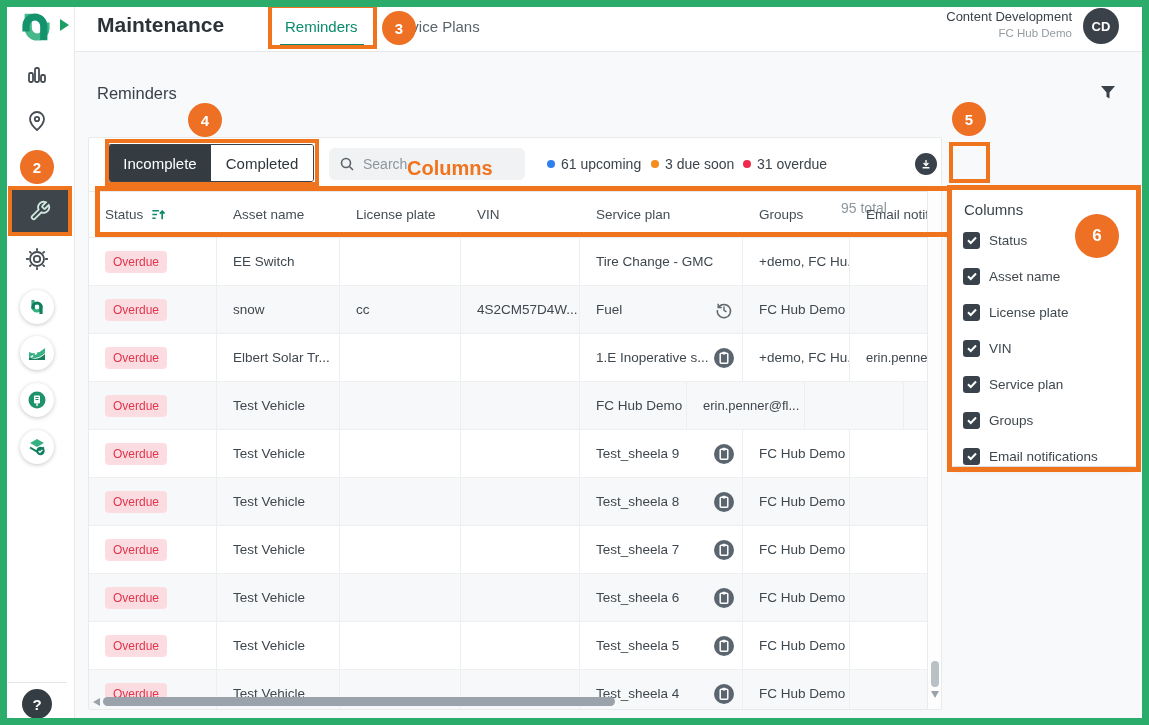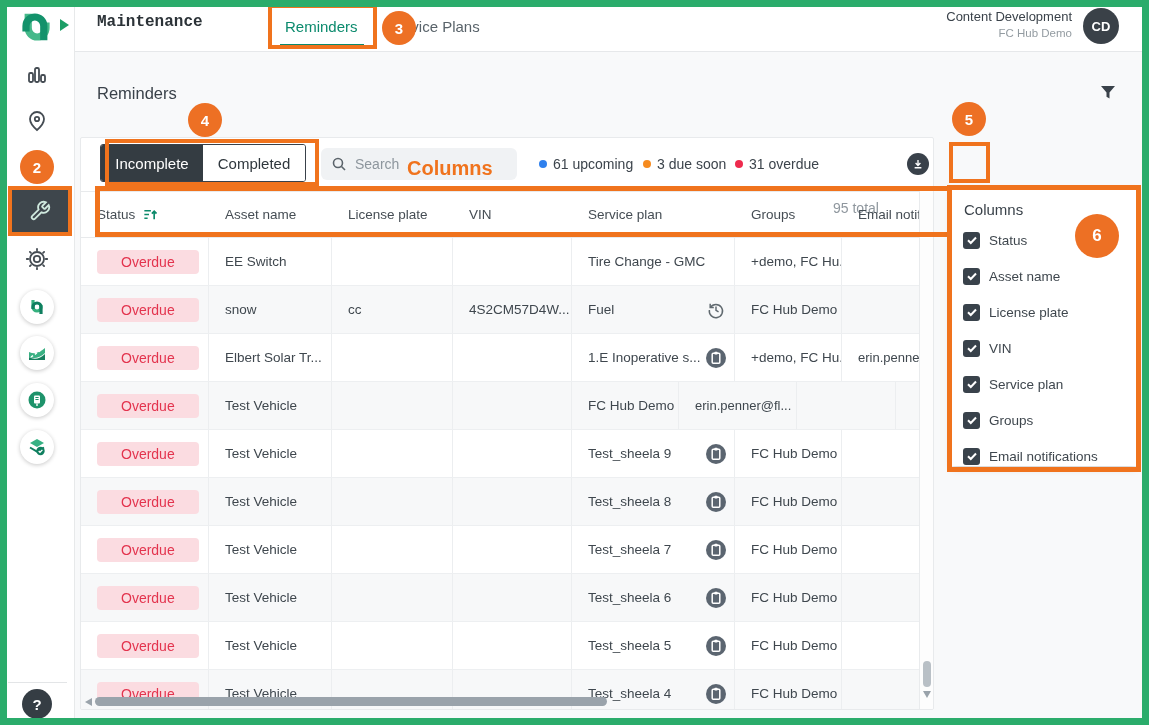--- a/index.html
+++ b/index.html
@@ -14,36 +14,36 @@
   .expand-arrow { position:absolute; left:60px; top:19px; width:0; height:0; border-left:9px solid #1c9e66; border-top:6px solid transparent; border-bottom:6px solid transparent; }
   .side-ic { position:absolute; left:25px; width:24px; height:24px; display:flex; align-items:center; justify-content:center; cursor:pointer; }
   .side-ic svg { display:block; }
   .wrench-box { position:absolute; left:8px; top:186px; width:64px; height:50px; border:4px solid #f0731d; background:#3e464c; display:flex; align-items:center; justify-content:center; z-index:6; }
   .app-circle { position:absolute; left:20px; width:34px; height:34px; border-radius:50%; background:#fff; box-shadow:0 1px 4px rgba(0,0,0,.22); display:flex; align-items:center; justify-content:center; cursor:pointer; }
   .side-divider { position:absolute; left:8px; top:682px; width:59px; height:1px; background:#e3e5e7; }
   .help-btn { position:absolute; left:22px; top:689px; width:30px; height:30px; border-radius:50%; background:#353d44; color:#fff; font-size:15px; font-weight:bold; display:flex; align-items:center; justify-content:center; cursor:pointer; z-index:6; }
 
   
   .topbar { position:absolute; left:75px; top:0; width:1074px; height:52px; background:#fff; border-bottom:1px solid #e6e8ea; z-index:3; }
-  .app-title { position:absolute; left:22px; top:13px; font-size:16px; font-weight:bold; color:#2c3338;font-family:Liberation Mono, monospace; }
+  .app-title { position:absolute; left:22px; top:13px; font-size:21px; font-weight:bold; color:#2c3338; }
   .tab { position:absolute; top:18px; font-size:15px; cursor:pointer; }
   .tab-reminders { left:210px; color:#0b8a6d; }
   .tab-underline { position:absolute; left:205px; top:44px; width:84px; height:3px; background:#0b8a6d; }
   .tab-service { left:313px; color:#59636a; }
   .user-block { position:absolute; right:77px; top:9px; text-align:right; }
   .user-name { font-size:13px; color:#3a424a; }
   .user-org { font-size:11.5px; color:#939ba1; margin-top:3px; }
   .avatar { position:absolute; right:30px; top:8px; width:36px; height:36px; border-radius:50%; background:#3a4148; color:#fff; font-size:13px; font-weight:bold; display:flex; align-items:center; justify-content:center; cursor:pointer; }
 
   
   .content-bg { position:absolute; left:75px; top:52px; right:0; bottom:0; background:#f8f9fa; z-index:1; }
   .page-heading { position:absolute; left:97px; top:84px; font-size:16.5px; font-weight:500; color:#3a424a; z-index:2; }
   .filter-btn { position:absolute; left:1098px; top:83px; width:20px; height:20px; z-index:2; cursor:pointer; }
 
-  .card { position:absolute; left:80px; top:137px; width:854px; height:573px; background:#fff; border:1px solid #e8eaec; border-radius:2px; z-index:2; overflow:hidden; }
+  .card { position:absolute; left:88px; top:137px; width:854px; height:573px; background:#fff; border:1px solid #e8eaec; border-radius:2px; z-index:2; overflow:hidden; }
 
   
   .toggle { position:absolute; left:19px; top:6px; width:206px; height:38px; display:flex; border:1px solid #39414a; border-radius:3px; overflow:hidden; }
   .seg { width:103px; display:flex; align-items:center; justify-content:center; font-size:15px; cursor:pointer; }
   .seg-active { background:#343c42; color:#fff; }
   .seg-idle { background:#fff; color:#2f373d; }
   .searchbox { position:absolute; left:240px; top:10px; width:196px; height:32px; background:#f0f2f4; border-radius:6px; display:flex; align-items:center; padding:0 10px; }
   .searchbox input { border:none; outline:none; background:transparent; font-size:14px; color:#3f474e; width:130px; margin-left:8px; font-family:"Liberation Sans",sans-serif; }
   .searchbox input::placeholder { color:#8d969d; }
   .stat { position:absolute; top:18px; font-size:14px; color:#3c444c; }
@@ -59,21 +59,21 @@
   .thead { position:absolute; left:0; top:53px; width:1034px; height:47px; display:flex; align-items:center; border-top:1px solid #e8eaec; border-bottom:1px solid #e8eaec; font-size:13.5px; color:#454d54; }
   .thead .hc { padding-left:16px; display:flex; align-items:center; gap:7px; overflow:hidden; white-space:nowrap; }
   .tbody { position:absolute; left:0; top:100px; width:1034px; }
   .trow { display:flex; height:48px; border-bottom:1px solid #edeff1; background:#fff; }
   .trow:nth-child(even) { background:#f7f8f9; }
   .cell { display:flex; align-items:center; padding-left:16px; font-size:13.5px; color:#3f474e; border-right:1px solid #eceef0; overflow:hidden; white-space:nowrap; }
   .c-status { width:128px; } .c-asset { width:123px; } .c-plate { width:121px; }
   .c-vin { width:119px; } .c-plan { width:163px; justify-content:space-between; padding-right:7px; }
   .c-groups { width:107px; } .c-email { width:118px; font-size:13px; }
   .c-filler { width:99px; } .c-actions { width:56px; border-right:none; justify-content:center; padding-left:0; }
-  .badge { background:#fbdce1; color:#e3344e; font-size:14px; padding:4px 24px; border-radius:4px; }
+  .badge { background:#fbdce1; color:#e3344e; font-size:12px; padding:4px 8px; border-radius:4px; }
   .plan-icon { width:22px; height:22px; flex:none; display:flex; align-items:center; justify-content:center; }
   .plan-icon .ic { display:none; }
   .plan-icon[data-icon="history"] .ic-history { display:block; }
   .plan-icon[data-icon="task"] .ic-task { display:block; }
   .kebab { width:4px; height:4px; border-radius:50%; background:#3c444b; box-shadow:0 -7px 0 #3c444b, 0 7px 0 #3c444b; cursor:pointer; }
 
   
   .vscroll { position:absolute; right:0; top:53px; bottom:0; width:14px; background:#fdfdfd; border-left:1px solid #e9ebed; z-index:4; }
   .vthumb { position:absolute; left:3px; top:470px; width:8px; height:26px; border-radius:4px; background:#b9c0c6; cursor:pointer; }
   .varrow { position:absolute; left:3px; top:500px; width:0; height:0; border-top:7px solid #9aa3ab; border-left:4.5px solid transparent; border-right:4.5px solid transparent; cursor:pointer; }

